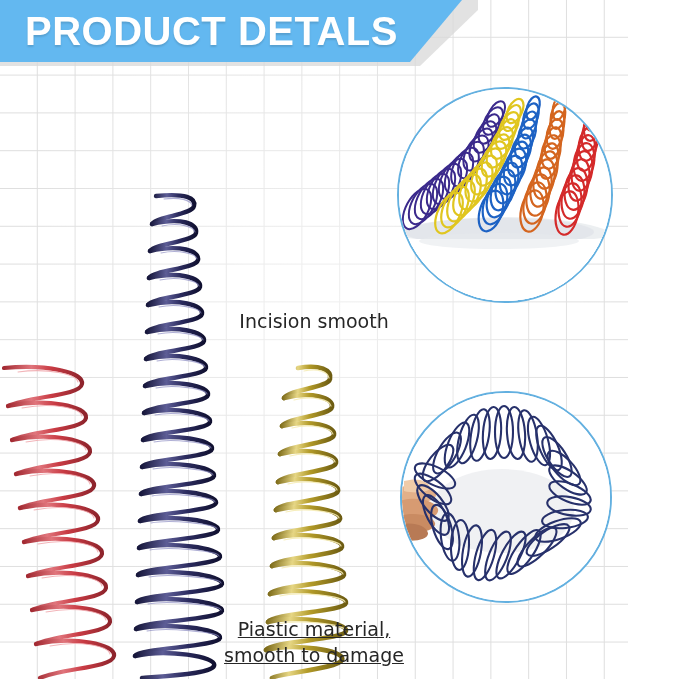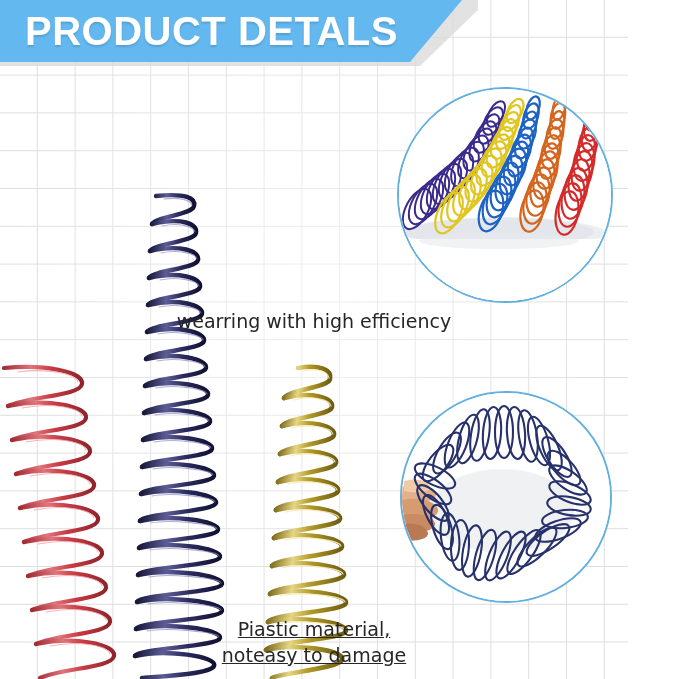--- a/index.html
+++ b/index.html
@@ -336,21 +336,21 @@
         <ellipse cx="195" cy="20" rx="13" ry="7" transform="rotate(-80 195 20)"></ellipse>
       </g>
 
       <path d="M0 150 L212 150 L212 212 L0 212 Z" fill="#ffffff"></path>
       <path d="M0 148 Q106 162 212 148 L212 212 L0 212 Z" fill="#ffffff"></path>
       <ellipse cx="100" cy="152" rx="80" ry="8" fill="#e6e9ed" opacity="0.6"></ellipse>
     </svg>
   </div>
 
   <div class="caption" style="left:0; top:308px;">
-    <span>wearring with high efficiency</span>
+    <span>Incision smooth</span>
   </div>
 
   <div class="circle-inset" style="left:400px; top:391px; width:208px; height:208px;">
     <svg width="208" height="208" viewBox="0 0 208 208" aria-hidden="true">
       <rect x="0" y="0" width="208" height="208" fill="#ffffff"></rect>
 
       <ellipse cx="100" cy="118" rx="72" ry="42" fill="#e3e6ea" opacity="0.55"></ellipse>
 
       <g>
         <path d="M-6 96 C 12 88, 30 92, 34 100 C 36 108, 18 112, 0 110 Z" fill="#e3b089"></path>
@@ -394,16 +394,16 @@
         <ellipse cx="34" cy="122" rx="9" ry="22" transform="rotate(-208 34 122)"></ellipse>
         <ellipse cx="31" cy="110" rx="9" ry="22" transform="rotate(-220 31 110)"></ellipse>
         <ellipse cx="31" cy="96" rx="9" ry="22" transform="rotate(-232 31 96)"></ellipse>
         <ellipse cx="33" cy="83" rx="9" ry="22" transform="rotate(-244 33 83)"></ellipse>
       </g>
     </svg>
   </div>
 
   <div class="caption" style="left:0; top:616px;text-decoration:underline;">
     <span>Piastic material,</span>
-    <span>noteasy to damage</span>
+    <span>smooth to damage</span>
   </div>
 
 </div>
 
 </body></html>

